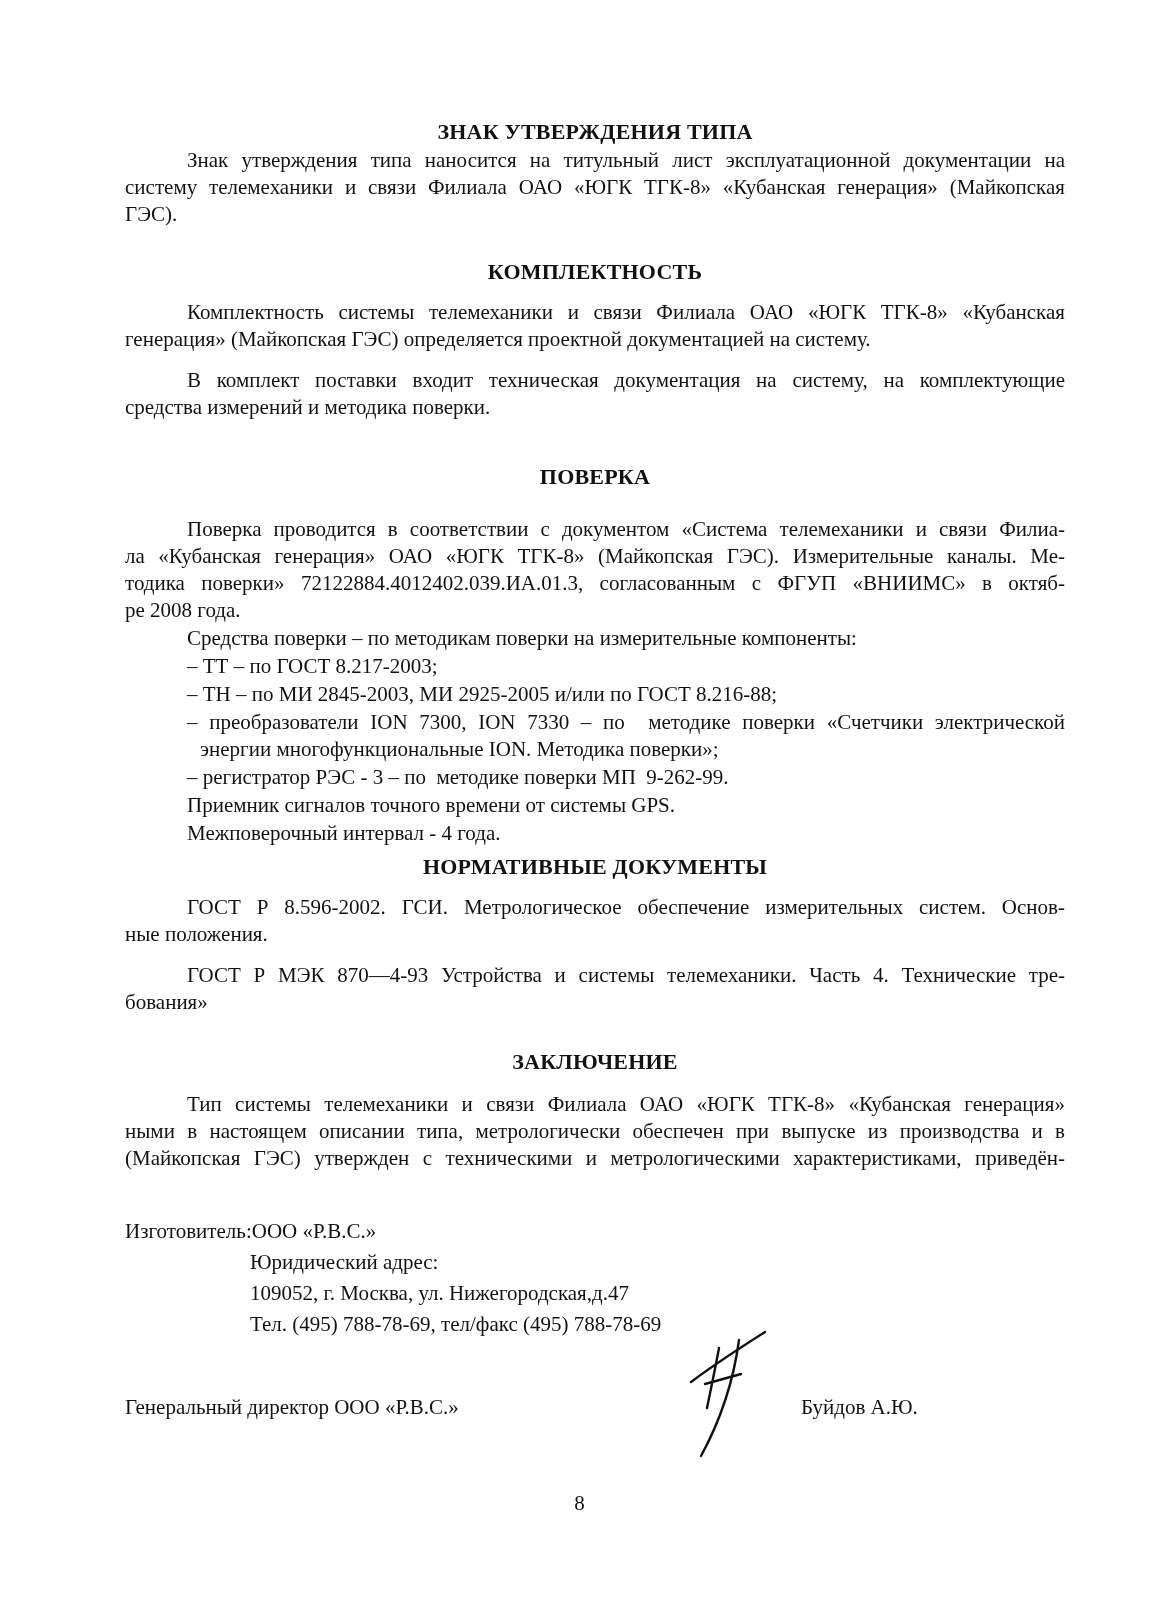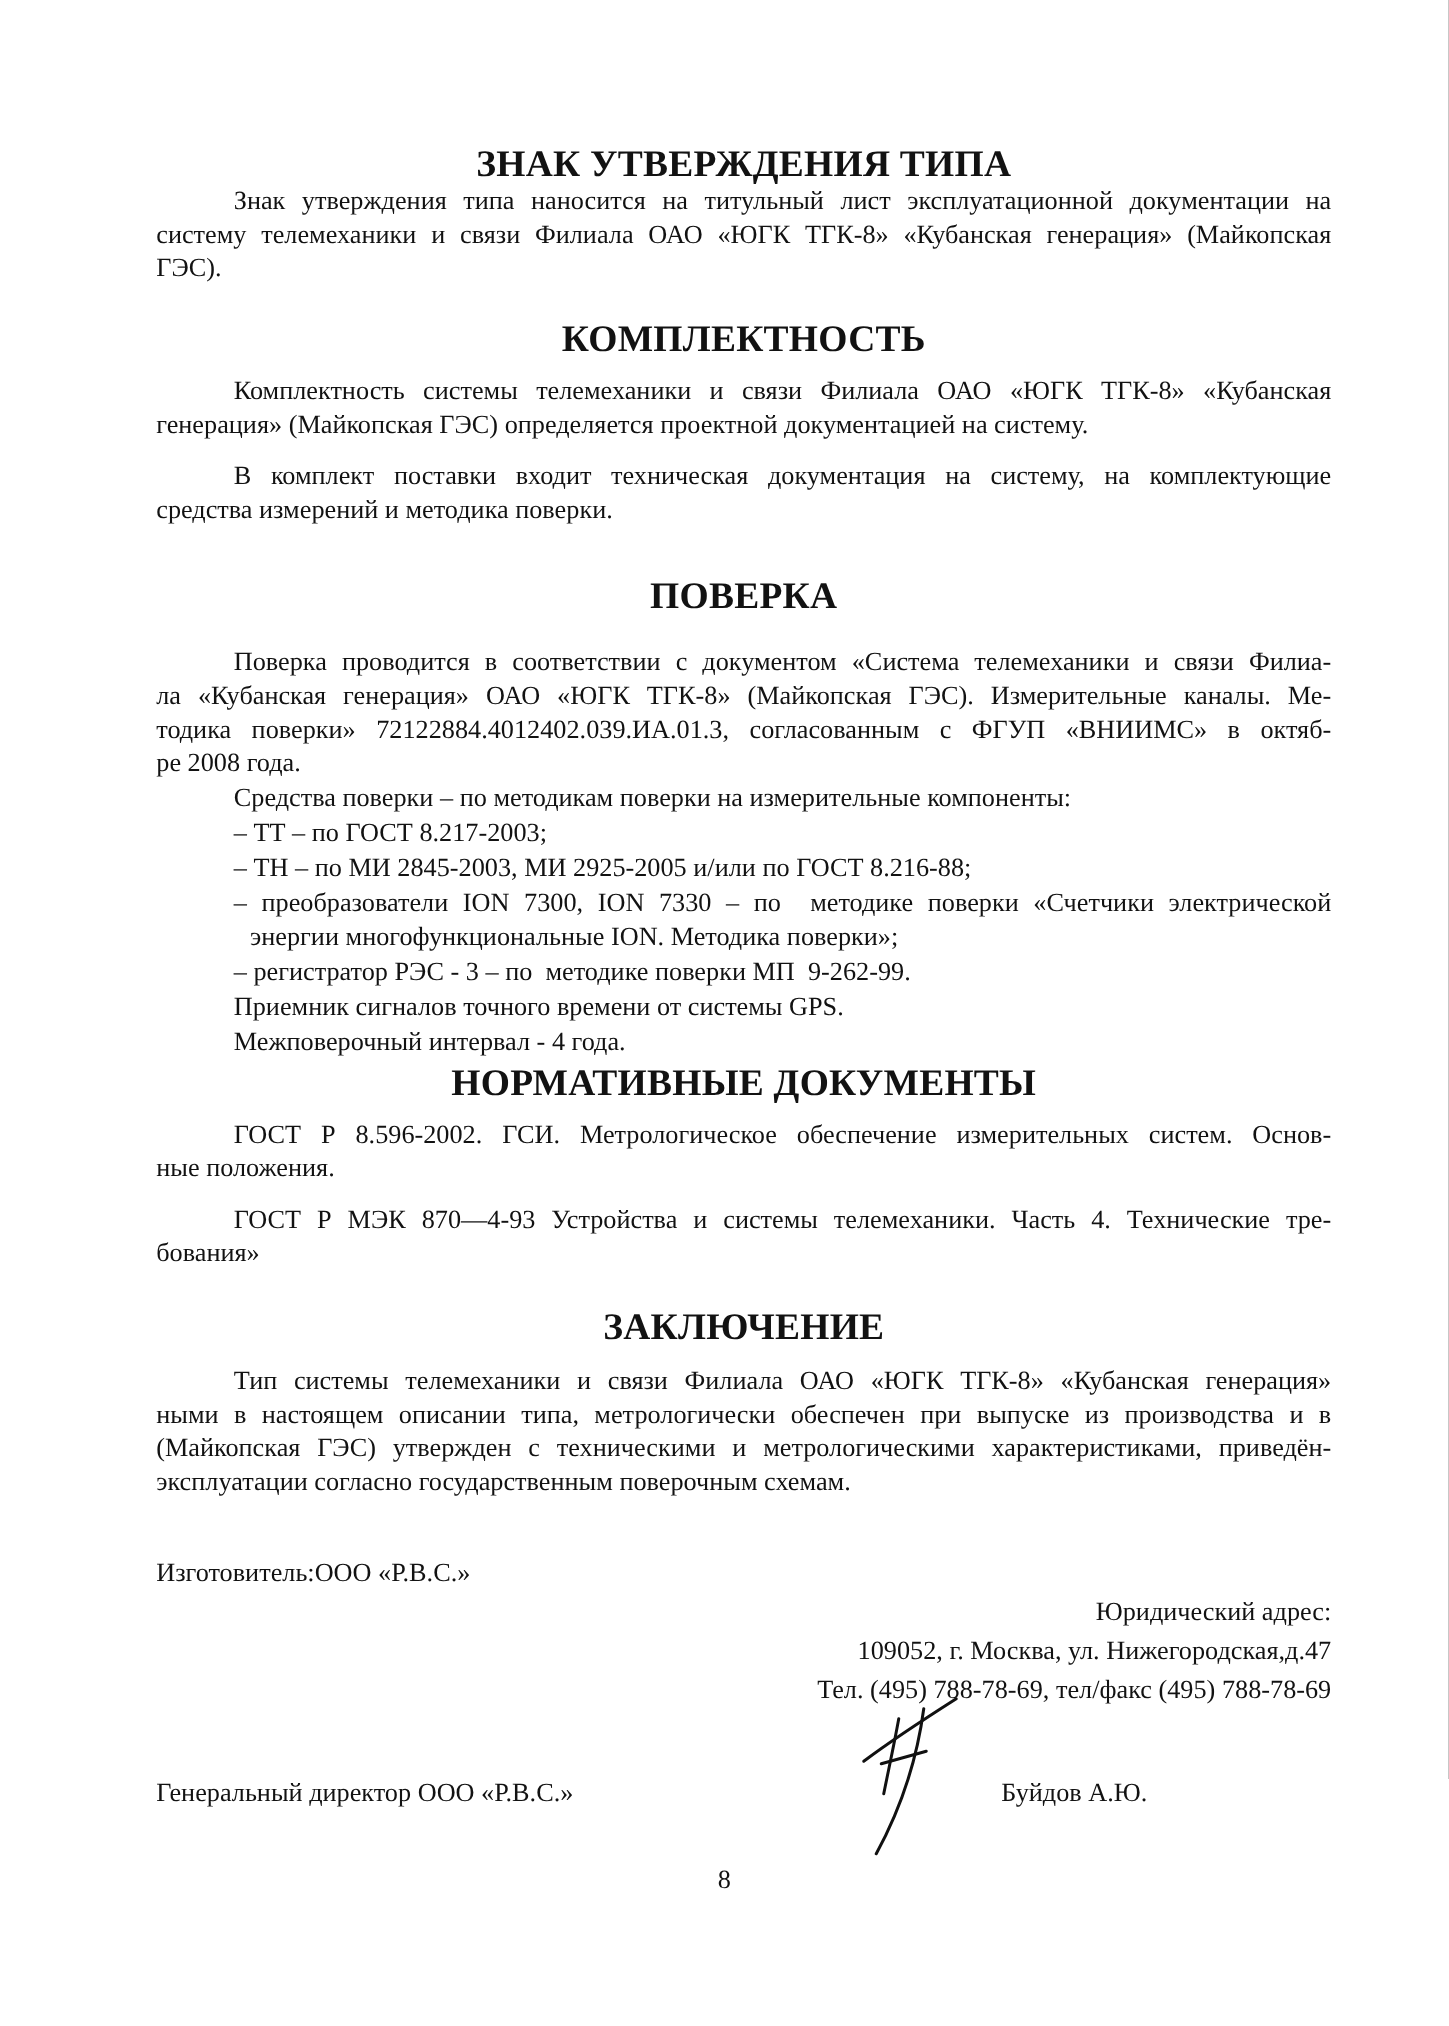--- a/index.html
+++ b/index.html
@@ -11,21 +11,21 @@
     color:#121212;
     font-family:"Liberation Serif","DejaVu Serif",serif;
     font-size:21px;
     line-height:27px;
     box-sizing:border-box;
     padding:0 94px 0 125px;
     overflow:hidden;
   }
   .sec-head{
     margin:0;
-    font-size:30px;
+    font-size:22px;
     line-height:27px;
     font-weight:bold;
     text-align:center;
     letter-spacing:0.2px;
   }
   #sec-approval .sec-head{margin-top:118px;}
   #sec-completeness .sec-head{margin-top:30px;}
   #sec-verification .sec-head{margin-top:42px;}
   #sec-normative .sec-head{margin-top:6px;}
   #sec-conclusion .sec-head{margin-top:32px;}
@@ -41,21 +41,21 @@
     text-align-last:justify;
     white-space:pre-wrap;
   }
   .pline.last{text-align-last:left;}
   .para.indent .pline.first{text-indent:62px;}
   .para.item .pline.first{text-indent:62px;}
   .para.item .pline:not(.first){padding-left:75px;}
 
   .maker{margin-top:44px;line-height:31px;}
   .maker-label{display:inline-block;min-width:125px;}
-  .maker-line{padding-left:125px;text-align:right;}
+  .maker-line{padding-left:125px;}
 
   .sig-row{position:relative;margin-top:54px;height:27px;}
   .sig-title{position:absolute;left:0;top:0;white-space:nowrap;}
   .sig-name{position:absolute;left:676px;top:0;white-space:nowrap;}
   .sig-mark{position:absolute;left:528px;top:-74px;width:130px;height:140px;}
   .sig-mark svg{display:block;width:130px;height:140px;}
 
   .page-number{
     position:absolute;
     left:0;right:0;
@@ -141,21 +141,20 @@
       </div>
   </section>
 
   <section class="sec" id="sec-conclusion">
     <h2 class="sec-head">ЗАКЛЮЧЕНИЕ</h2>
     <div class="sec-body">
         <div class="para indent">
           <div class="pline first">Тип системы телемеханики и связи Филиала ОАО «ЮГК ТГК-8» «Кубанская генерация»</div>
           <div class="pline">ными в настоящем описании типа, метрологически обеспечен при выпуске из производства и в</div>
           <div class="pline">(Майкопская ГЭС) утвержден с техническими и метрологическими характеристиками, приведён-</div>
-          <div class="pline last">эксплуатации согласно государственным поверочным схемам.</div>
         </div>
       </div>
   </section>
 
   <div class="maker">
     <div class="maker-row">
       <span class="maker-label">Изготовитель:</span><span>ООО «Р.В.С.»</span>
     </div>
     <div class="maker-line">Юридический адрес:</div>
     <div class="maker-line">109052, г. Москва, ул. Нижегородская,д.47</div>

